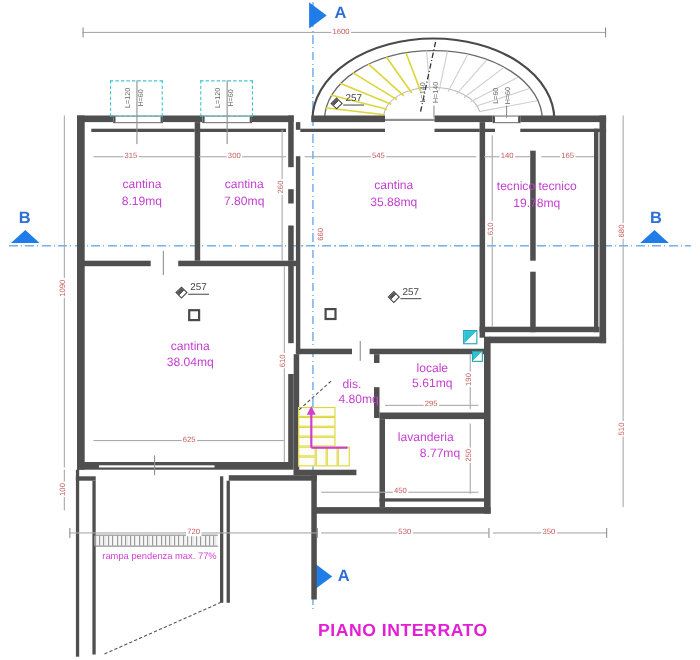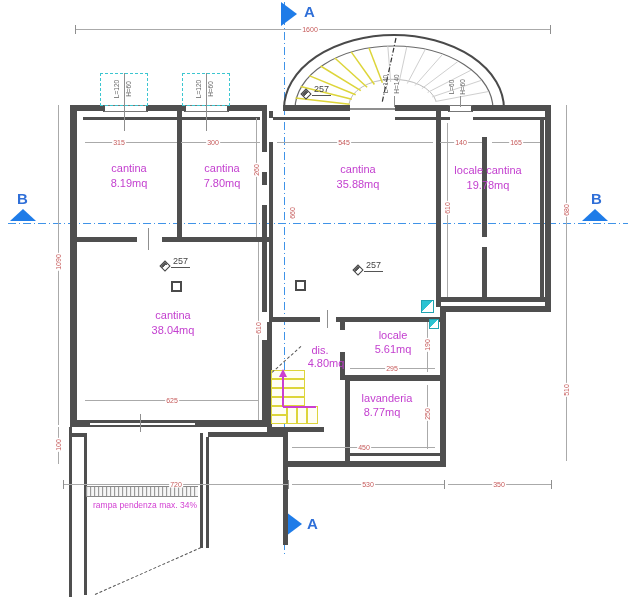--- a/index.html
+++ b/index.html
@@ -161,21 +161,21 @@
   <div class="step" style="left:271px;top:415px;width:16px;height:9px;"></div>
   <div class="step" style="left:287px;top:406px;width:10px;height:18px;"></div>
   <div class="step" style="left:297px;top:406px;width:10px;height:18px;"></div>
   <div class="step" style="left:307px;top:406px;width:11px;height:18px;"></div>
   <div class="mag" style="left:282px;top:376px;width:2px;height:31px;"></div>
   <div class="mag" style="left:283px;top:406px;width:33px;height:2px;"></div>
   <div style="left:279px;top:369px;width:0;height:0;border-left:4px solid transparent;border-right:4px solid transparent;border-bottom:8px solid #cc3fd0;"></div>
   <div class="diag" style="left:272px;top:372px;width:39px;transform:rotate(-42deg);"></div>
 
   <div class="hatch" style="left:86px;top:486px;width:112px;height:11px;"></div>
-  <span class="note" style="left:93px;top:501px;">rampa pendenza max. 34%</span>
+  <span class="note" style="left:93px;top:501px;">rampa pendenza max. 77%</span>
   <div class="diag" style="left:95px;top:594px;width:116px;transform:rotate(-23.9deg);"></div>
 
   <div class="cybox" style="left:100px;top:73px;width:48px;height:33px;"></div>
   <div class="tl" style="left:124px;top:73px;width:1px;height:58px;"></div>
   <span class="winlab" style="left:117px;top:89px;">L=120</span>
   <span class="winlab" style="left:129px;top:89px;">H=60</span>
   <div class="cybox" style="left:182px;top:73px;width:48px;height:33px;"></div>
   <div class="tl" style="left:206px;top:73px;width:1px;height:58px;"></div>
   <span class="winlab" style="left:199px;top:89px;">L=120</span>
   <span class="winlab" style="left:211px;top:89px;">H=60</span>
@@ -192,30 +192,30 @@
   <span class="bmt" style="left:171px;top:257px;">257</span>
   <div class="bm" style="left:354px;top:266px;"></div>
   <span class="bmt" style="left:364px;top:261px;">257</span>
 
   <span class="rm" style="left:129px;top:163px;">cantina</span>
   <span class="rm" style="left:129px;top:178px;">8.19mq</span>
   <span class="rm" style="left:222px;top:163px;">cantina</span>
   <span class="rm" style="left:222px;top:178px;">7.80mq</span>
   <span class="rm" style="left:358px;top:164px;">cantina</span>
   <span class="rm" style="left:358px;top:179px;">35.88mq</span>
-  <span class="rm" style="left:488px;top:165px;">locale cantina</span>
+  <span class="rm" style="left:488px;top:165px;">tecnico tecnico</span>
   <span class="rm" style="left:488px;top:180px;">19.78mq</span>
   <span class="rm" style="left:173px;top:310px;">cantina</span>
   <span class="rm" style="left:173px;top:325px;">38.04mq</span>
   <span class="rm" style="left:320px;top:345px;">dis.</span>
   <span class="rm" style="left:326px;top:358px;">4.80mq</span>
   <span class="rm" style="left:393px;top:330px;">locale</span>
   <span class="rm" style="left:393px;top:344px;">5.61mq</span>
   <span class="rm" style="left:387px;top:393px;">lavanderia</span>
-  <span class="rm" style="left:382px;top:407px;text-align:right;">8.77mq</span>
+  <span class="rm" style="left:400px;top:407px;text-align:right;">8.77mq</span>
 
   <div class="dl" style="left:75px;top:29px;width:476px;height:1px;"></div>
   <div class="tl" style="left:75px;top:25px;width:1px;height:9px;"></div>
   <div class="tl" style="left:550px;top:25px;width:1px;height:9px;"></div>
   <span class="dim" style="left:310px;top:29px;">1600</span>
 
   <div class="dl" style="left:85px;top:142px;width:92px;height:1px;"></div>
   <span class="dim" style="left:119px;top:142px;">315</span>
   <div class="dl" style="left:181px;top:142px;width:79px;height:1px;"></div>
   <span class="dim" style="left:213px;top:142px;">300</span>
@@ -260,14 +260,15 @@
   <span class="dim" style="left:176px;top:484px;">720</span>
   <div class="dl" style="left:292px;top:484px;width:152px;height:1px;"></div>
   <span class="dim" style="left:368px;top:484px;">530</span>
   <div class="dl" style="left:448px;top:484px;width:103px;height:1px;"></div>
   <span class="dim" style="left:499px;top:484px;">350</span>
   <div class="tl" style="left:63px;top:480px;width:1px;height:9px;"></div>
   <div class="tl" style="left:288px;top:480px;width:1px;height:9px;"></div>
   <div class="tl" style="left:444px;top:480px;width:1px;height:9px;"></div>
   <div class="tl" style="left:551px;top:480px;width:1px;height:9px;"></div>
 
+  <span class="title" style="left:289px;top:566px;">PIANO INTERRATO</span>
 
 </div>
 
 </body></html>

